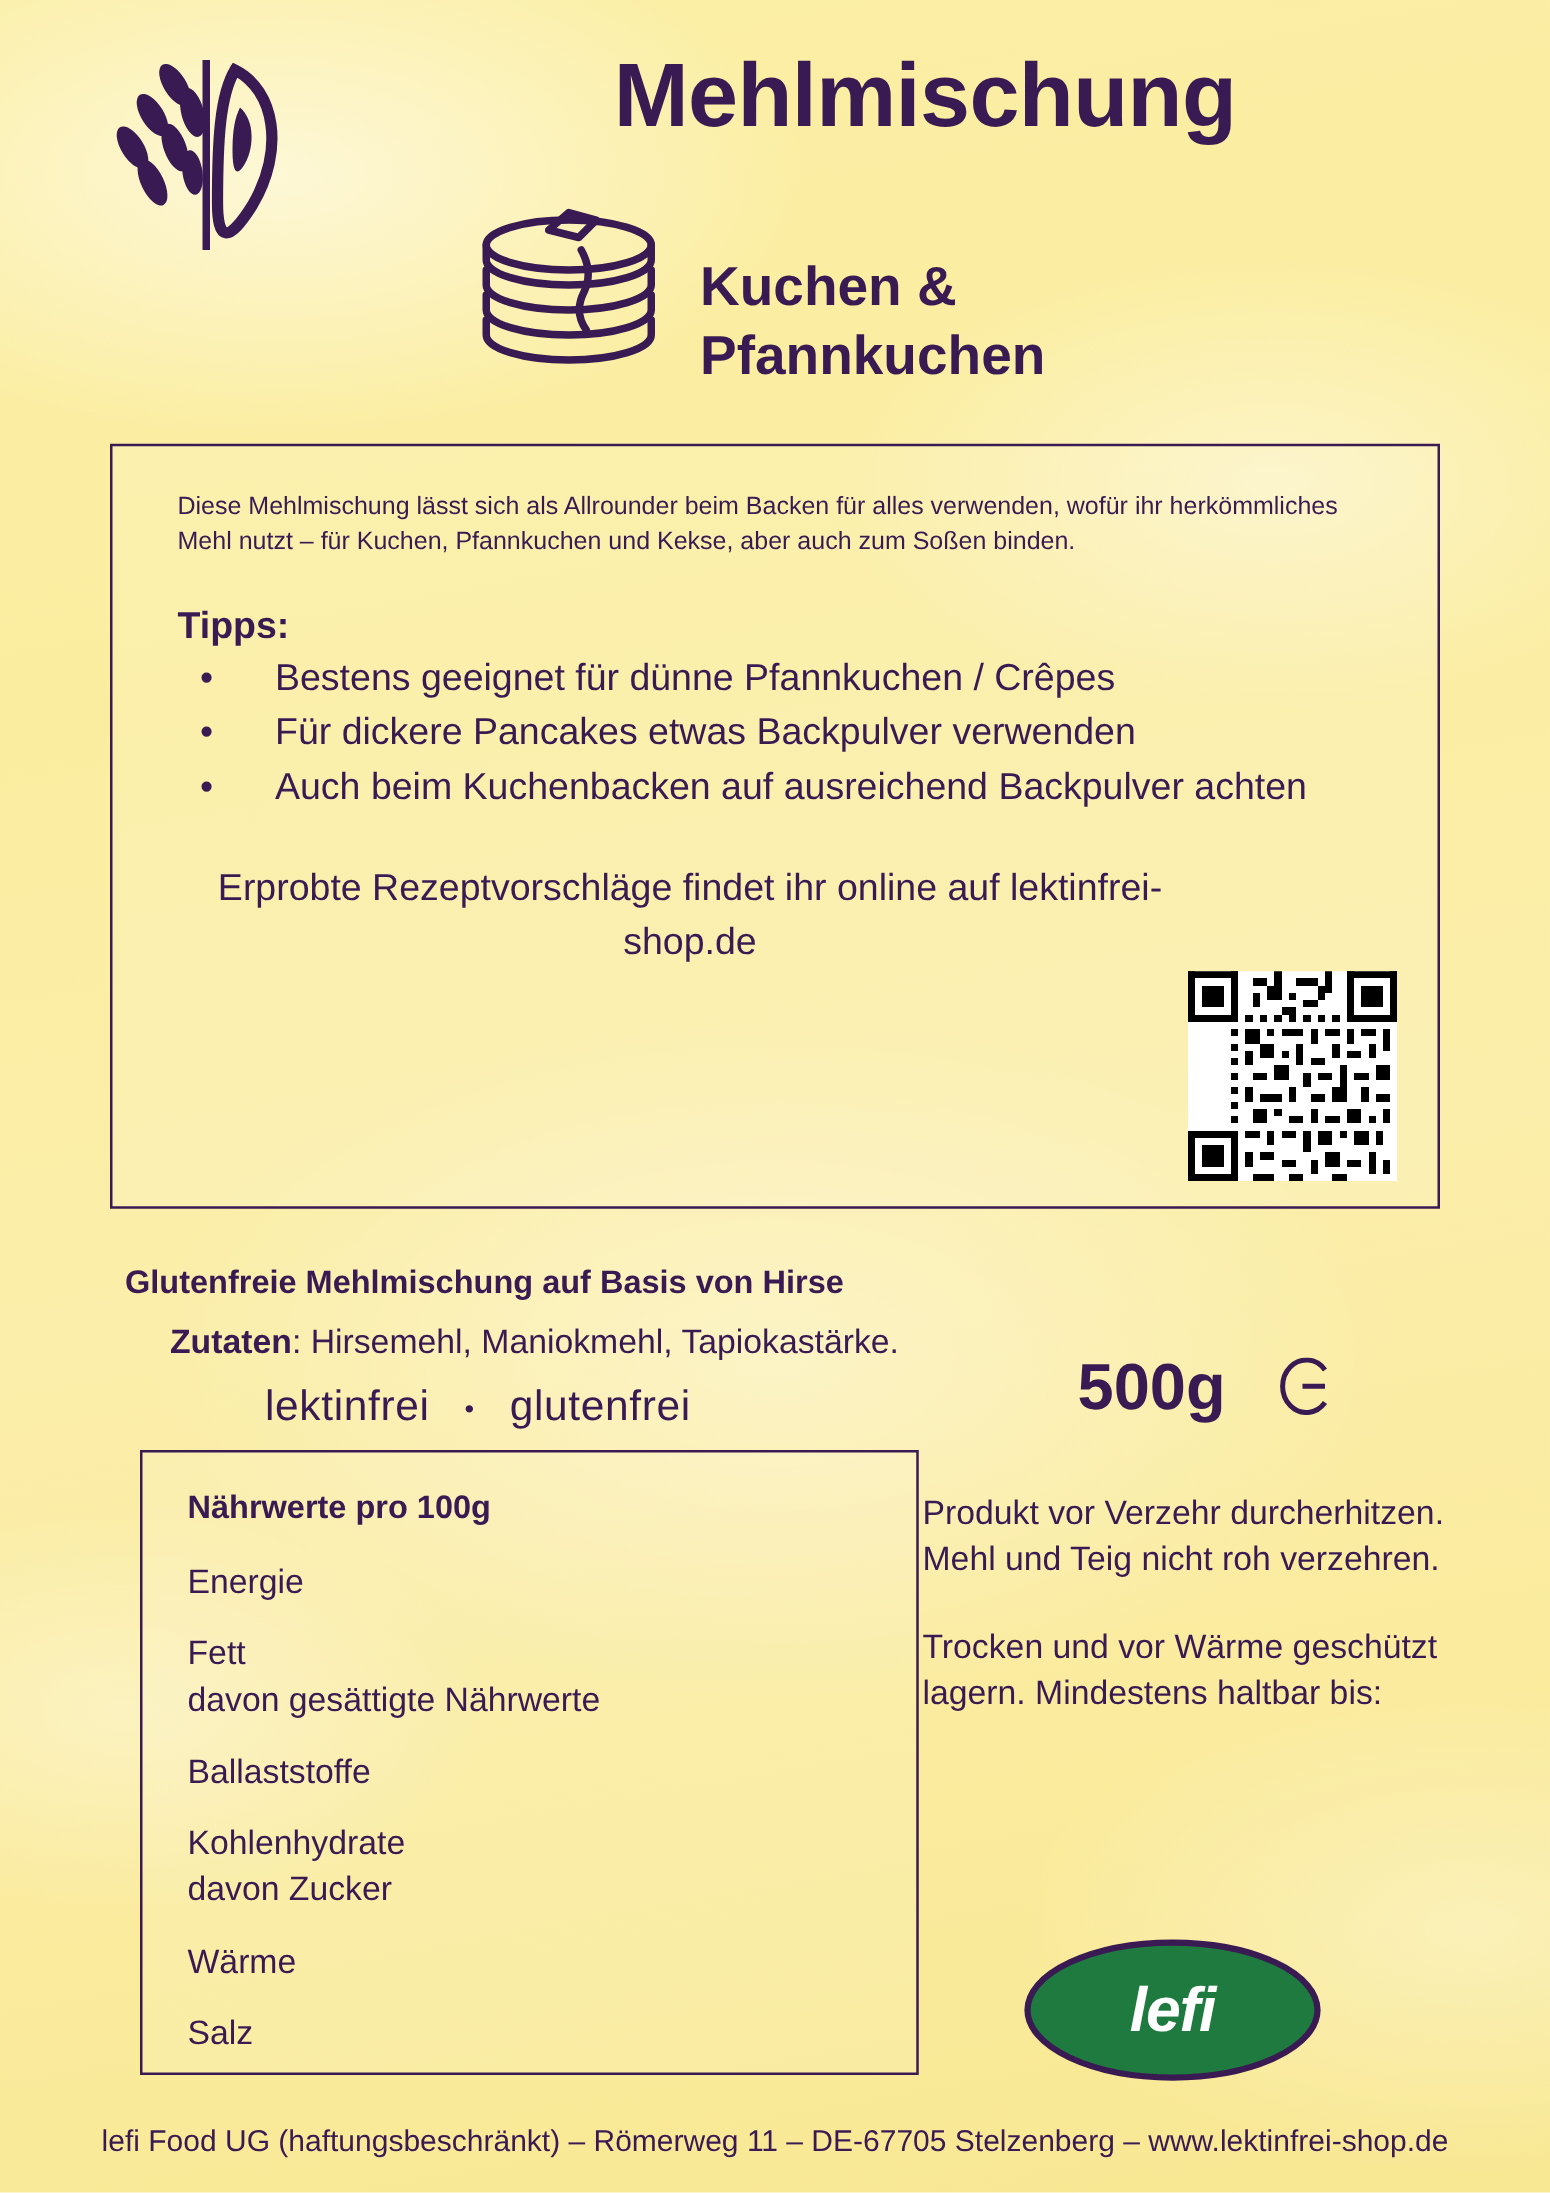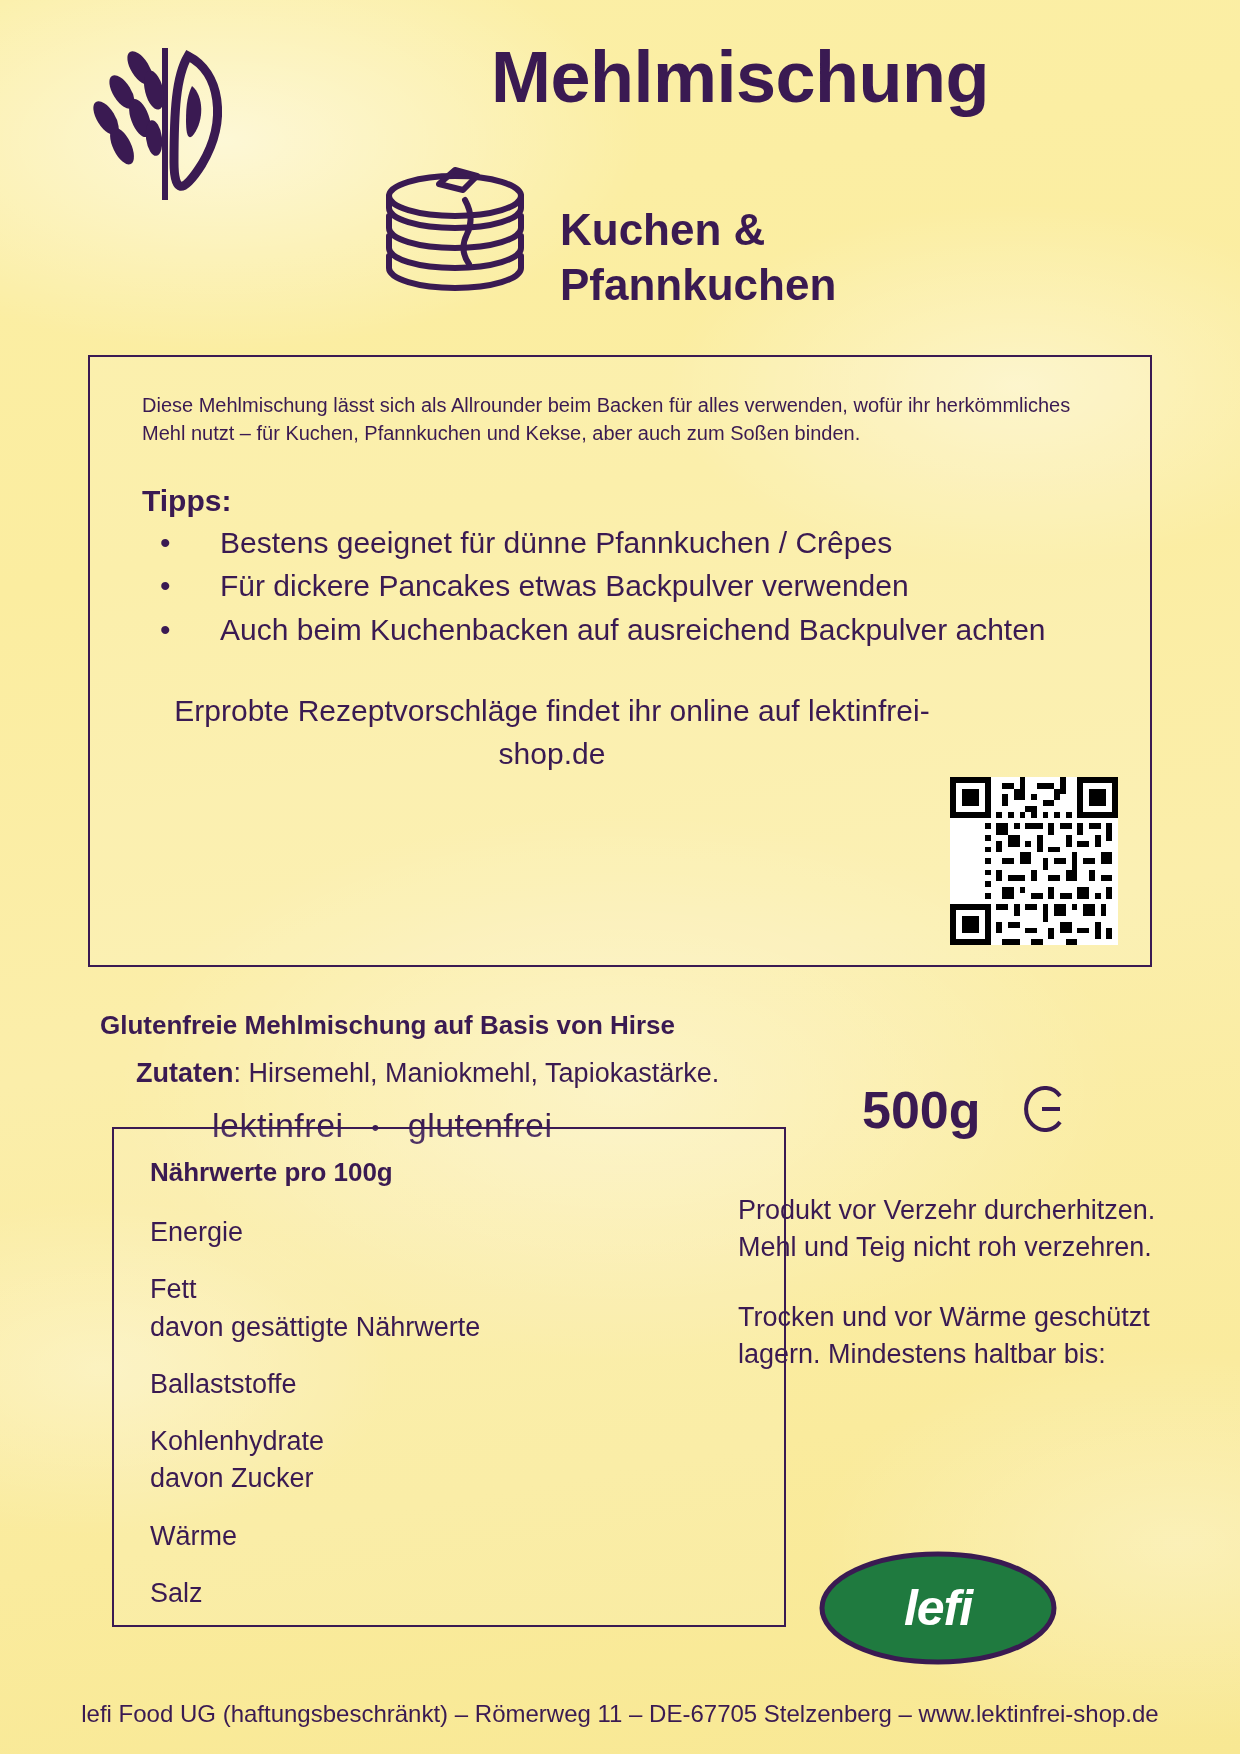--- a/index.html
+++ b/index.html
@@ -170,22 +170,22 @@
   }
   .e-mark {
     position: absolute;
     left: 1022px; top: 1086px;
     width: 44px; height: 46px;
   }
 
   
   .nutrition-box {
     position: absolute;
-    left: 112px; top: 1127px;
-    width: 674px;
+    left: 112px; top: 1160px;
+    width: 623px;
     height: 500px;
     border: 2px solid #3a1a52;
     background: rgba(255,255,255,0.10);
     box-sizing: border-box;
     padding: 28px 4px 0 36px;
   }
   .nutrition-title {
     font-size: 26px;
     font-weight: bold;
     margin-bottom: 26px;

